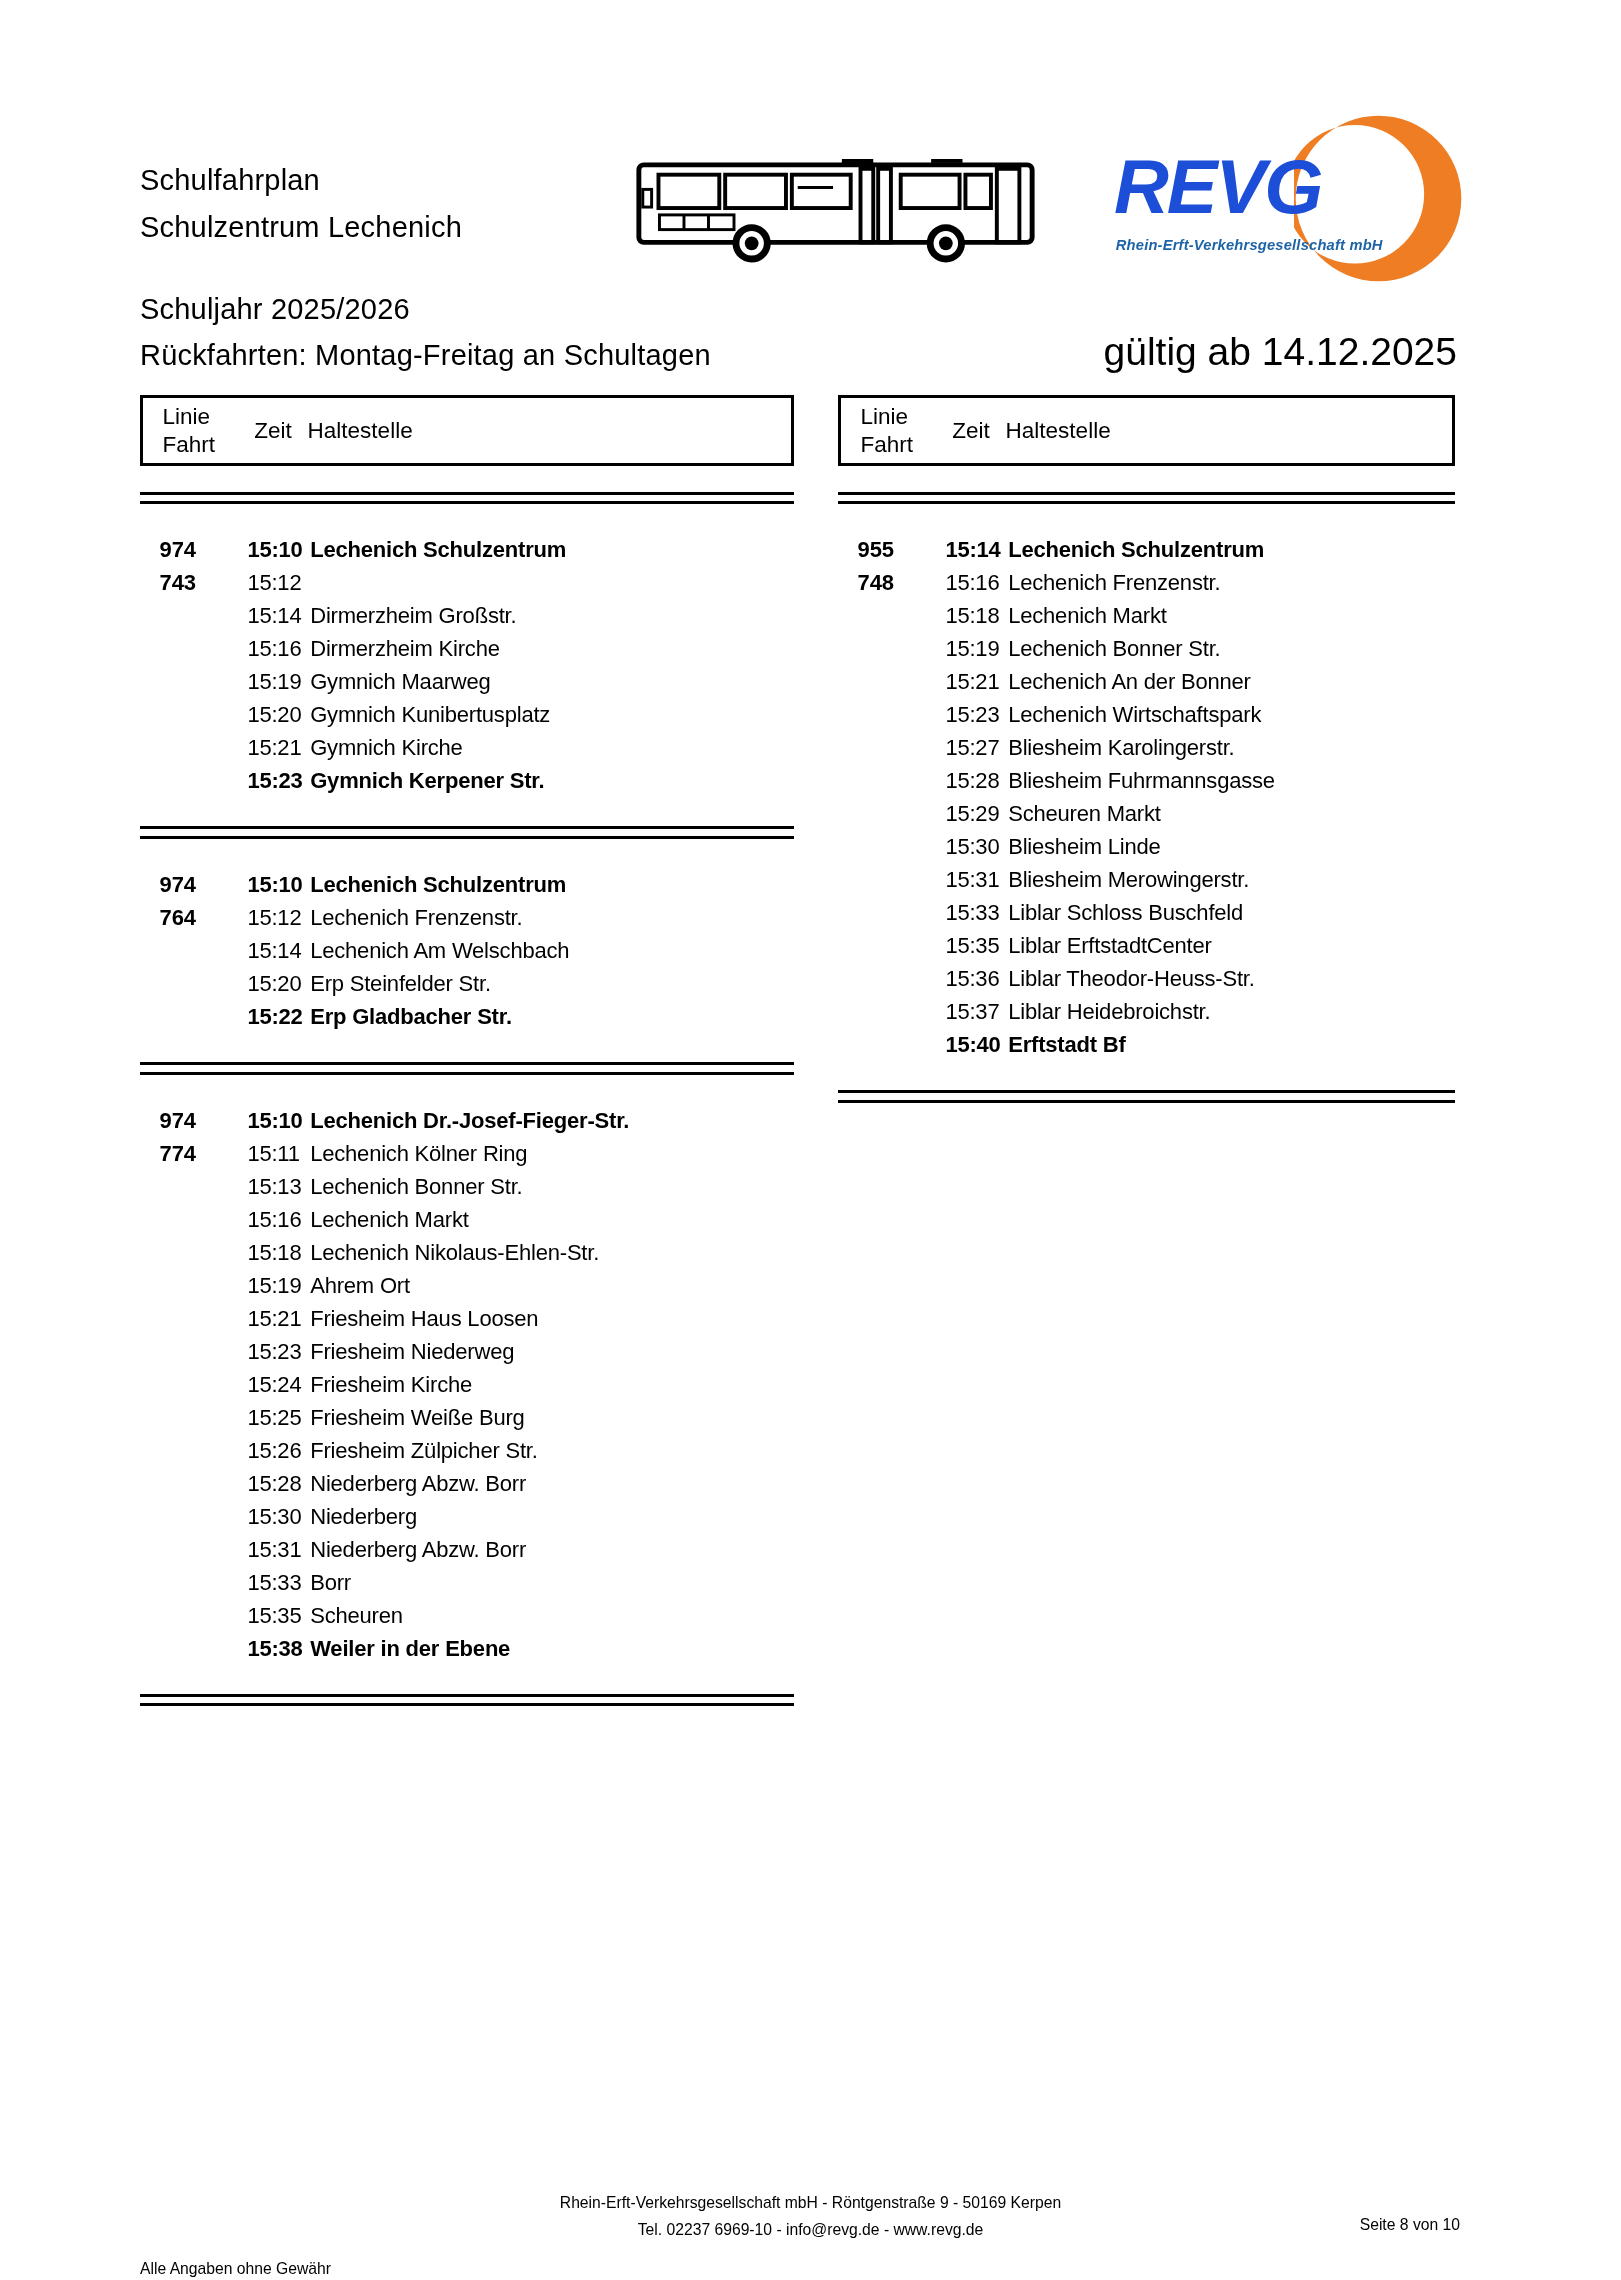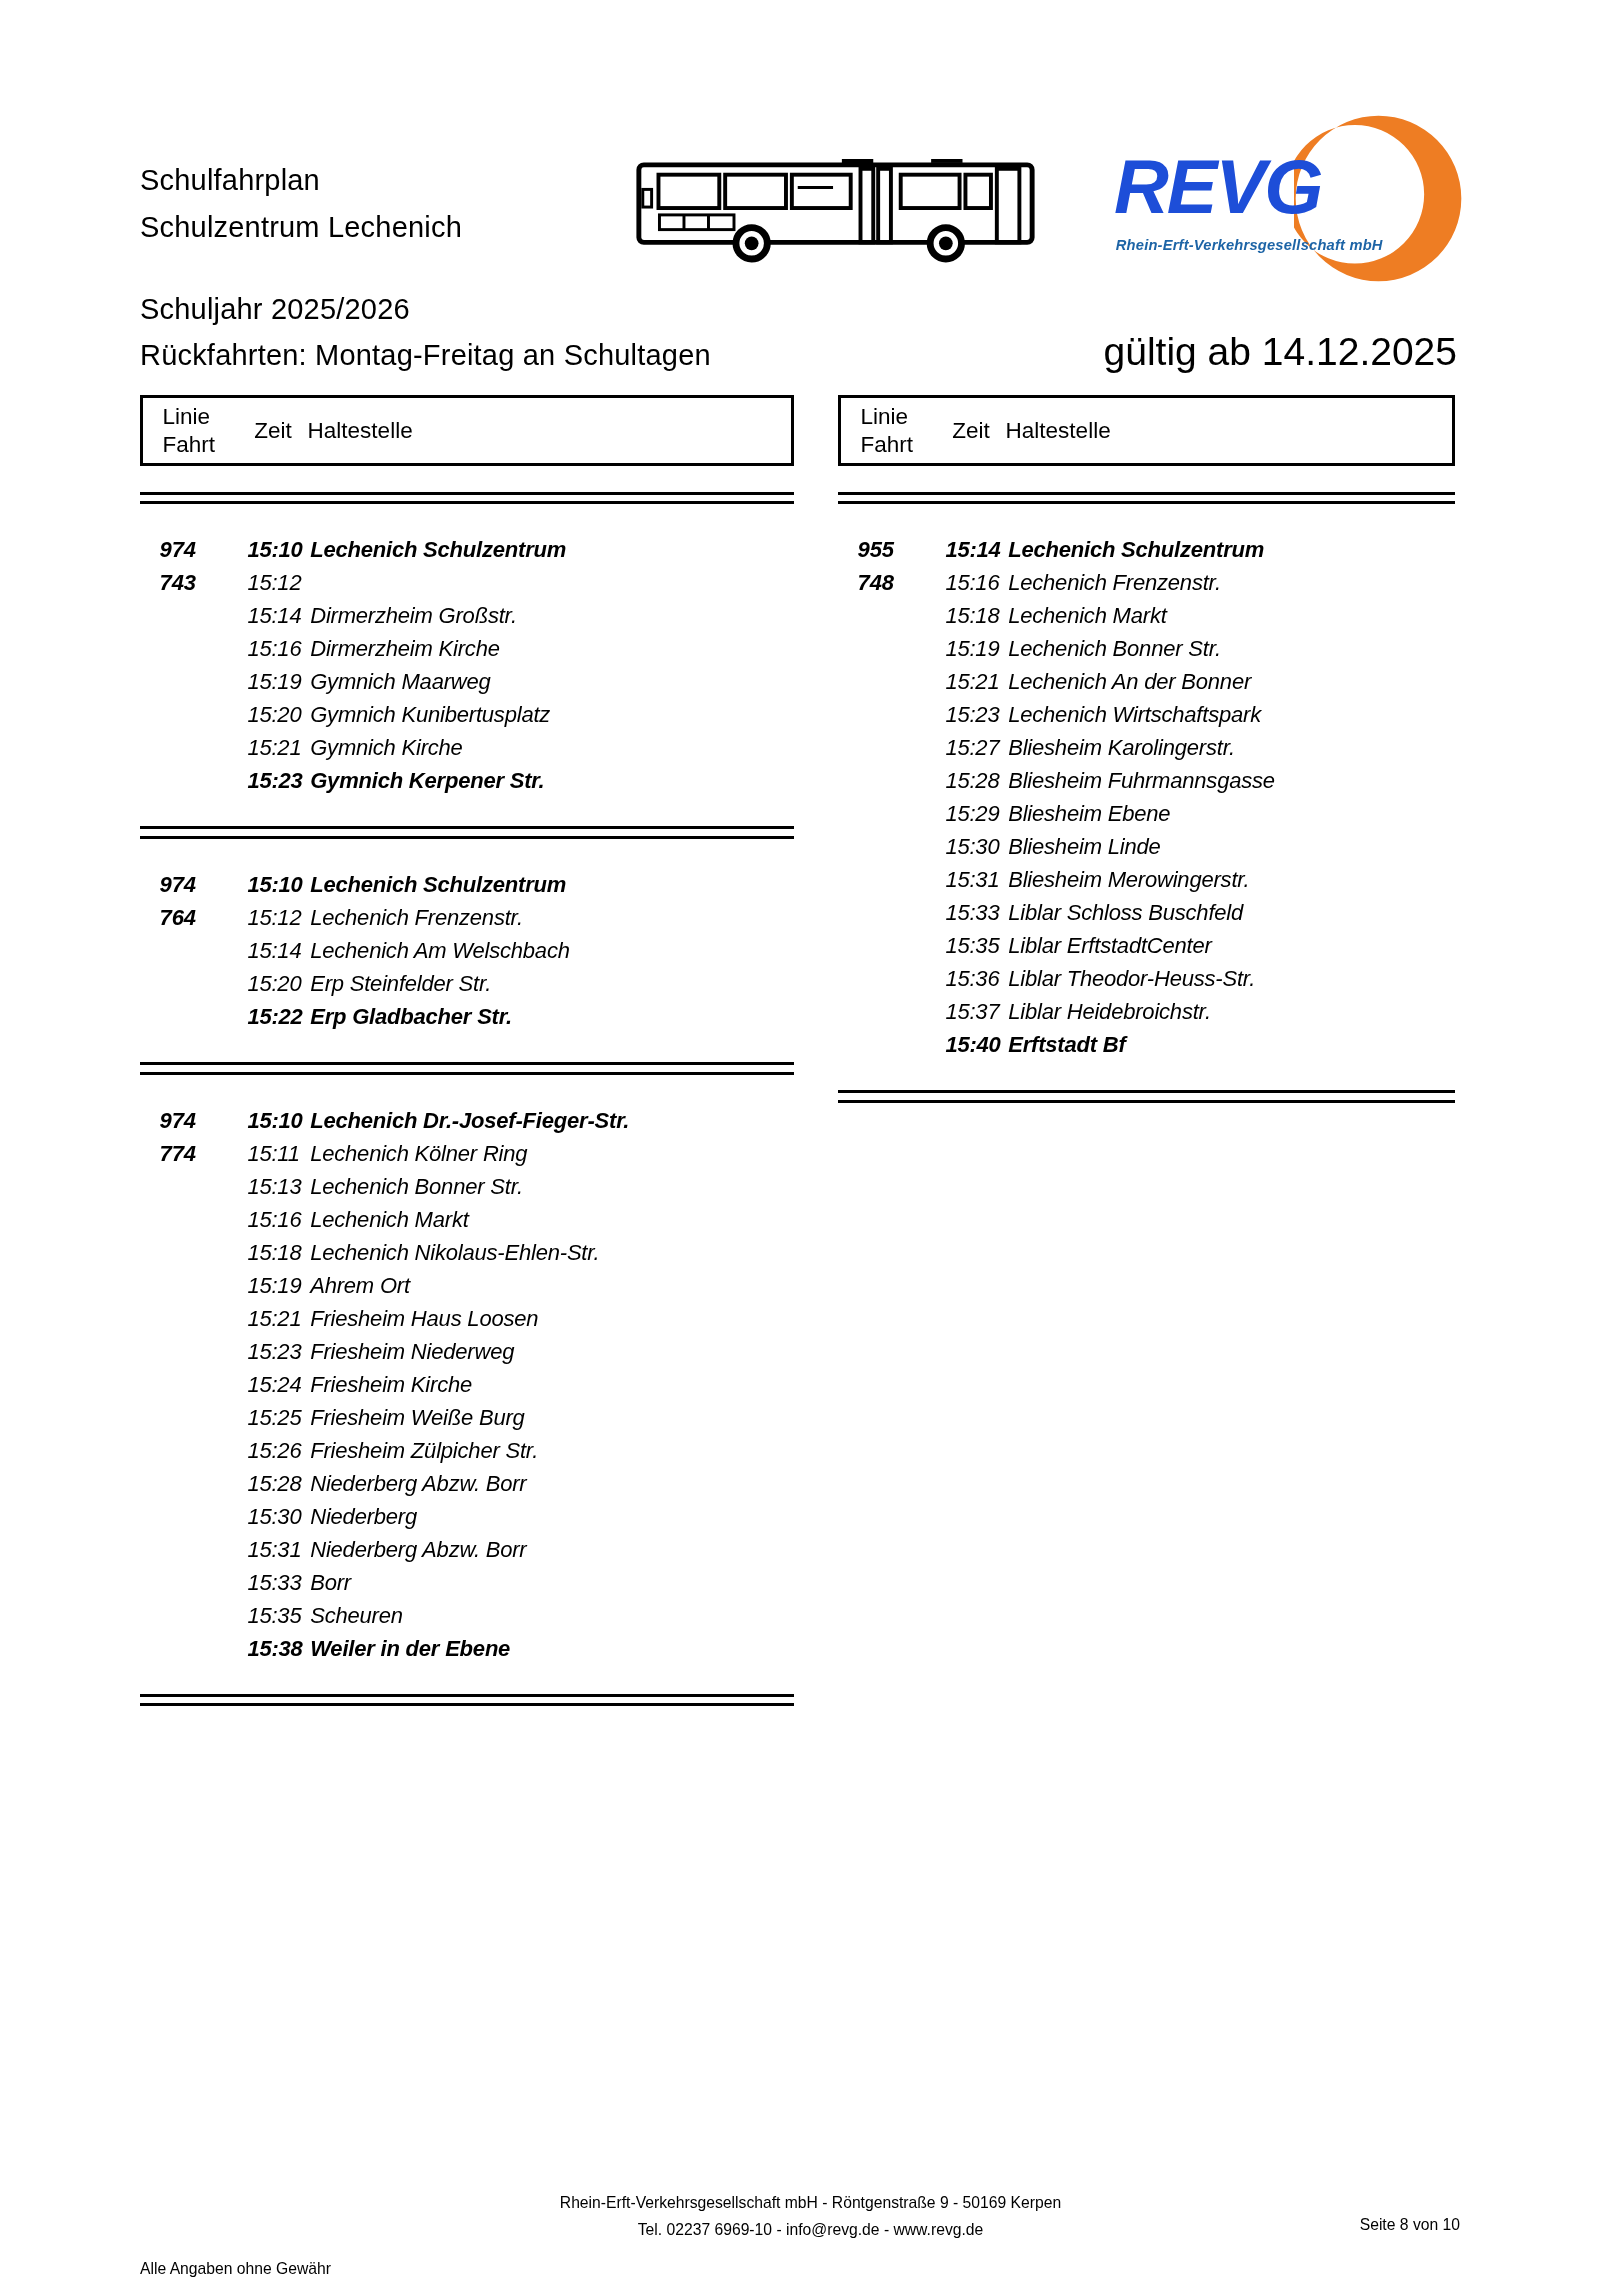--- a/index.html
+++ b/index.html
@@ -25,21 +25,21 @@
   .tt-col.right { left:838px; width:617px; }
   .tt-header-box {
     height:71px; border:3.9px solid #000;
     display:grid; grid-template-columns:76px 51px 1fr; column-gap:9px;
     align-items:center; padding-left:19.6px;
   }
   .hb-linie { font-size:22.5px; line-height:28px; }
   .hb-zeit { font-size:22.5px; text-align:center; }
   .hb-halt { font-size:22.5px; }
   .tt-rule { height:12.7px; border-top:3.9px solid #000; border-bottom:3.9px solid #000; margin:25.5px 0; }
-  .tt-block { margin:29px 0;font-style:italic; }
+  .tt-block { margin:29px 0; }
   .tt-row {
     display:grid; grid-template-columns:76px 51px 1fr; column-gap:11.8px;
     padding-left:19.6px; font-size:22px; line-height:33px; letter-spacing:-0.2px;
   }
   .cell-linie { font-weight:700; }
   .cell-zeit { text-align:right; }
   .row-bold .cell-zeit, .row-bold .cell-stop { font-weight:700; }
   
   .footer-center { position:absolute; left:0; right:0; top:2190px; text-align:center; font-size:15.7px; line-height:26.5px; }
   .footer-left  { position:absolute; left:140px;  top:2216px; font-size:15.7px;margin-top:44px; }
@@ -314,21 +314,21 @@
             <span class="cell-stop">Bliesheim Karolingerstr.</span>
           </div>
           <div class="tt-row">
             <span class="cell-linie"></span>
             <span class="cell-zeit">15:28</span>
             <span class="cell-stop">Bliesheim Fuhrmannsgasse</span>
           </div>
           <div class="tt-row">
             <span class="cell-linie"></span>
             <span class="cell-zeit">15:29</span>
-            <span class="cell-stop">Bliesheim Ebene</span>
+            <span class="cell-stop">Scheuren Markt</span>
           </div>
           <div class="tt-row">
             <span class="cell-linie"></span>
             <span class="cell-zeit">15:30</span>
             <span class="cell-stop">Bliesheim Linde</span>
           </div>
           <div class="tt-row">
             <span class="cell-linie"></span>
             <span class="cell-zeit">15:31</span>
             <span class="cell-stop">Bliesheim Merowingerstr.</span>

